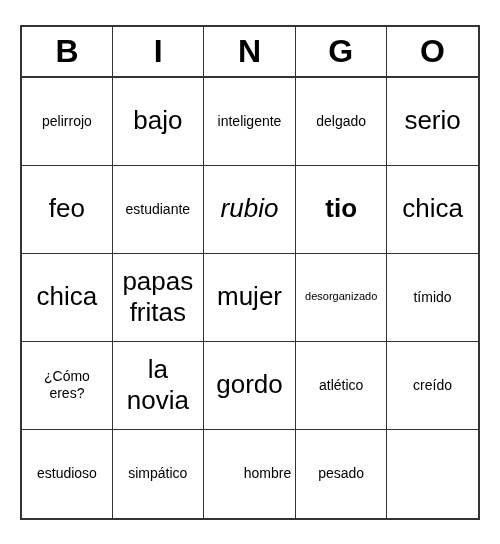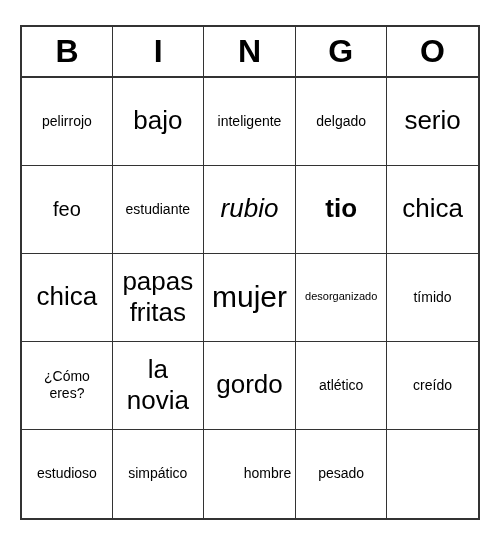--- a/index.html
+++ b/index.html
@@ -87,21 +87,21 @@
       <div class="bingo-cell">
         <span style="white-space: pre-line; font-size: 14px; line-height: 1.2; text-align: center;">inteligente</span>
       </div>
       <div class="bingo-cell">
         <span style="white-space: pre-line; font-size: 14px; line-height: 1.2; text-align: center;">delgado</span>
       </div>
       <div class="bingo-cell">
         <span style="white-space: pre-line; font-size: 26px; line-height: 1.2; text-align: center;">serio</span>
       </div>
       <div class="bingo-cell">
-        <span style="white-space: pre-line; font-size: 20px; line-height: 1.2; text-align: right;">feo</span>
+        <span style="white-space: pre-line; font-size: 26px; line-height: 1.2; text-align: right;">feo</span>
       </div>
       <div class="bingo-cell">
         <span style="white-space: pre-line; font-size: 14px; line-height: 1.2; text-align: center;">estudiante</span>
       </div>
       <div class="bingo-cell">
         <span style="white-space: pre-line; font-size: 26px; line-height: 1.2; text-align: center; font-style: italic;">rubio</span>
       </div>
       <div class="bingo-cell">
         <span style="white-space: pre-line; font-size: 26px; line-height: 1.2; text-align: center; font-weight: bold;">tio</span>
       </div>
@@ -109,21 +109,21 @@
         <span style="white-space: pre-line; font-size: 26px; line-height: 1.2; text-align: center;">chica</span>
       </div>
       <div class="bingo-cell">
         <span style="white-space: pre-line; font-size: 26px; line-height: 1.2; text-align: center;">chica</span>
       </div>
       <div class="bingo-cell">
         <span style="white-space: pre-line; font-size: 26px; line-height: 1.2; text-align: center;">papas
 fritas</span>
       </div>
       <div class="bingo-cell">
-        <span style="white-space: pre-line; font-size: 30px; line-height: 1.2; text-align: center;">mujer</span>
+        <span style="white-space: pre-line; font-size: 26px; line-height: 1.2; text-align: center;">mujer</span>
       </div>
       <div class="bingo-cell">
         <span style="white-space: pre-line; font-size: 11px; line-height: 1.2; text-align: center;">desorganizado</span>
       </div>
       <div class="bingo-cell">
         <span style="white-space: pre-line; font-size: 14px; line-height: 1.2; text-align: center;">tímido</span>
       </div>
       <div class="bingo-cell">
         <span style="white-space: pre-line; font-size: 14px; line-height: 1.2; text-align: center;">¿Cómo
 eres?</span>

